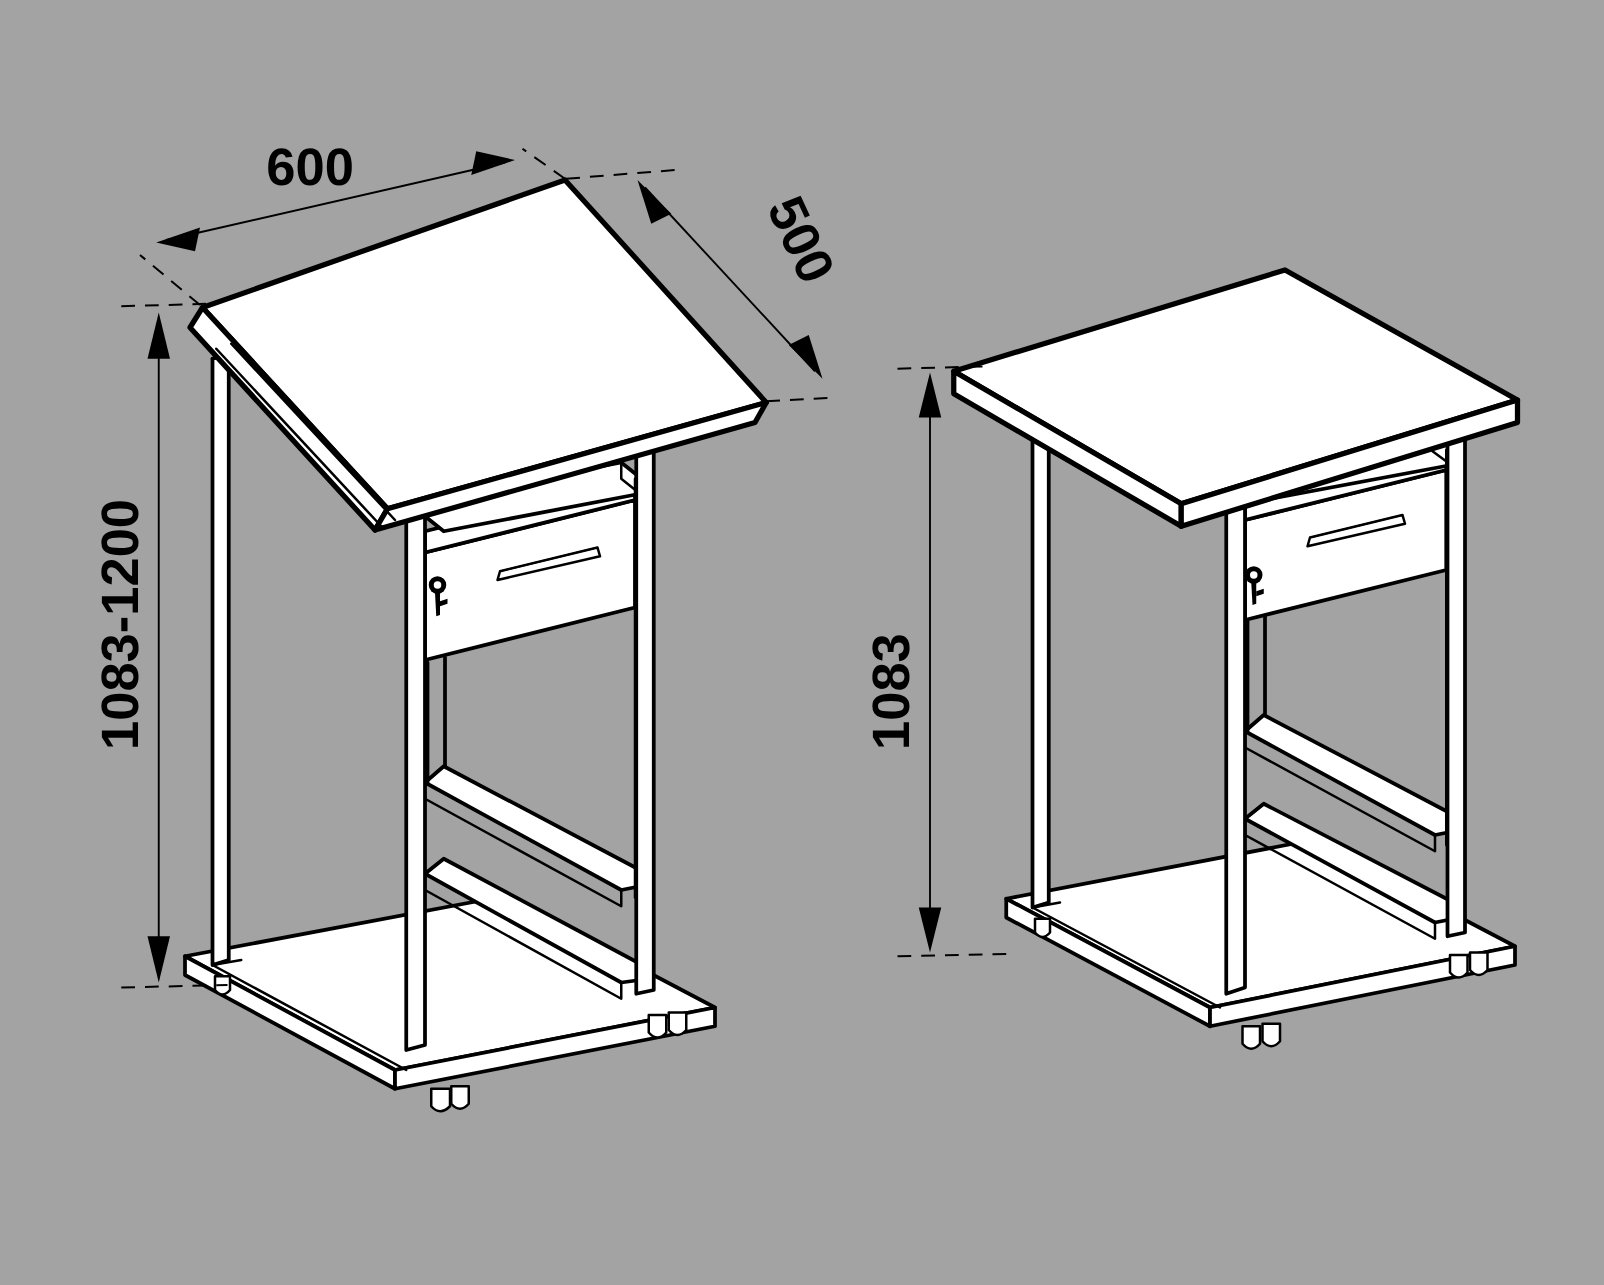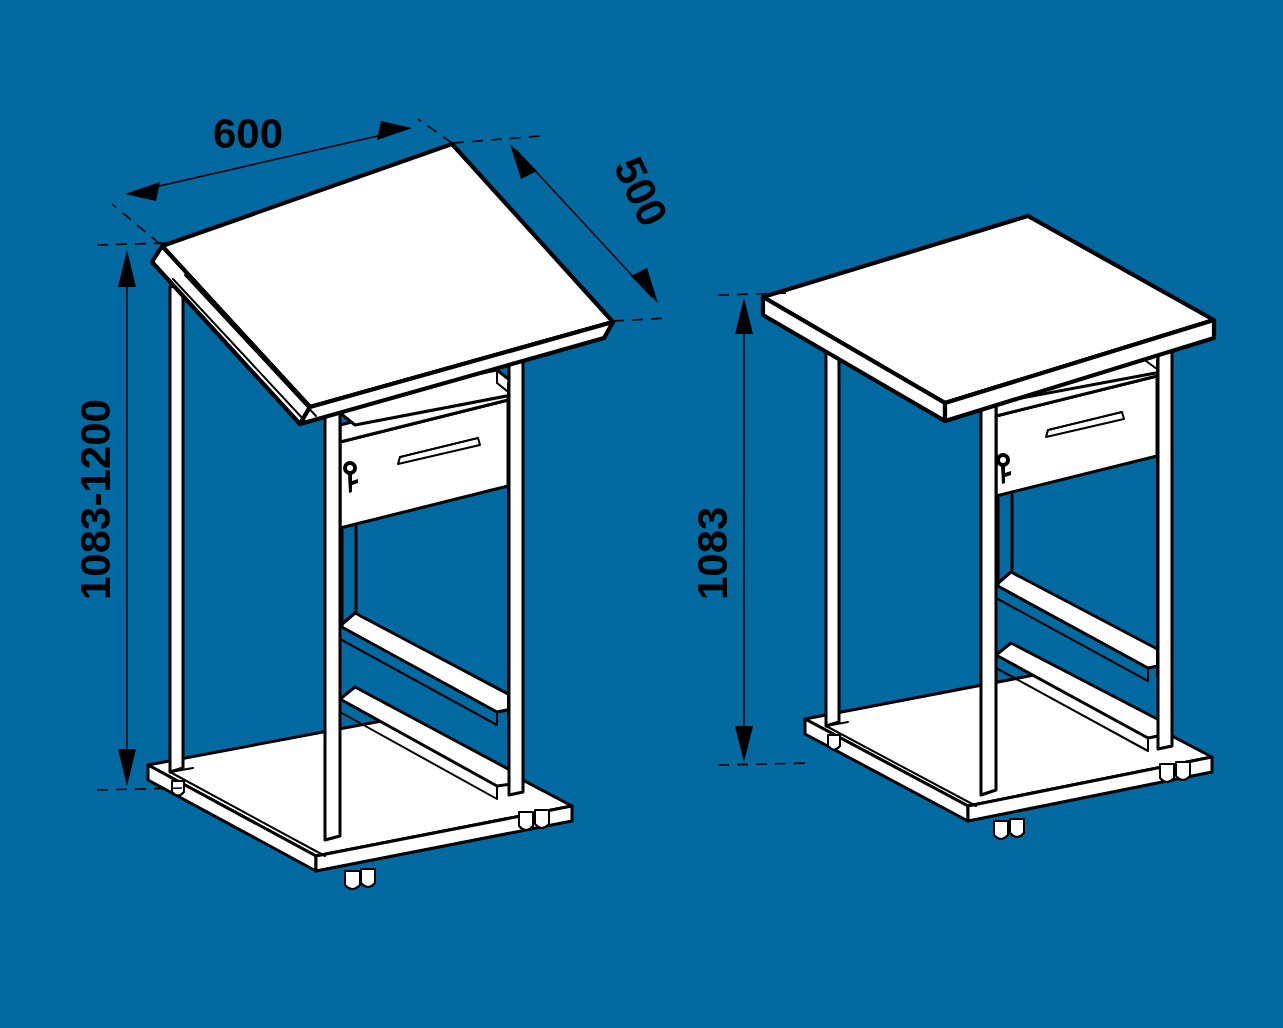--- a/index.html
+++ b/index.html
@@ -11,21 +11,21 @@
   body {
     width: 1283px;
     height: 1028px;
     overflow: hidden;
     font-family: "Liberation Sans", sans-serif;
   }
   #drawing-root {
     position: relative;
     width: 1283px;
     height: 1028px;
-    background: #0369a1;
+    background: #a3a3a3;
   }
   svg.canvas {
     position: absolute;
     top: 0;
     left: 0;
     width: 1283px;
     height: 1028px;
     display: block;
   }
   .edge-med     { fill: none; stroke: #000000; stroke-width: 3.0; stroke-linejoin: round; stroke-linecap: round; }

